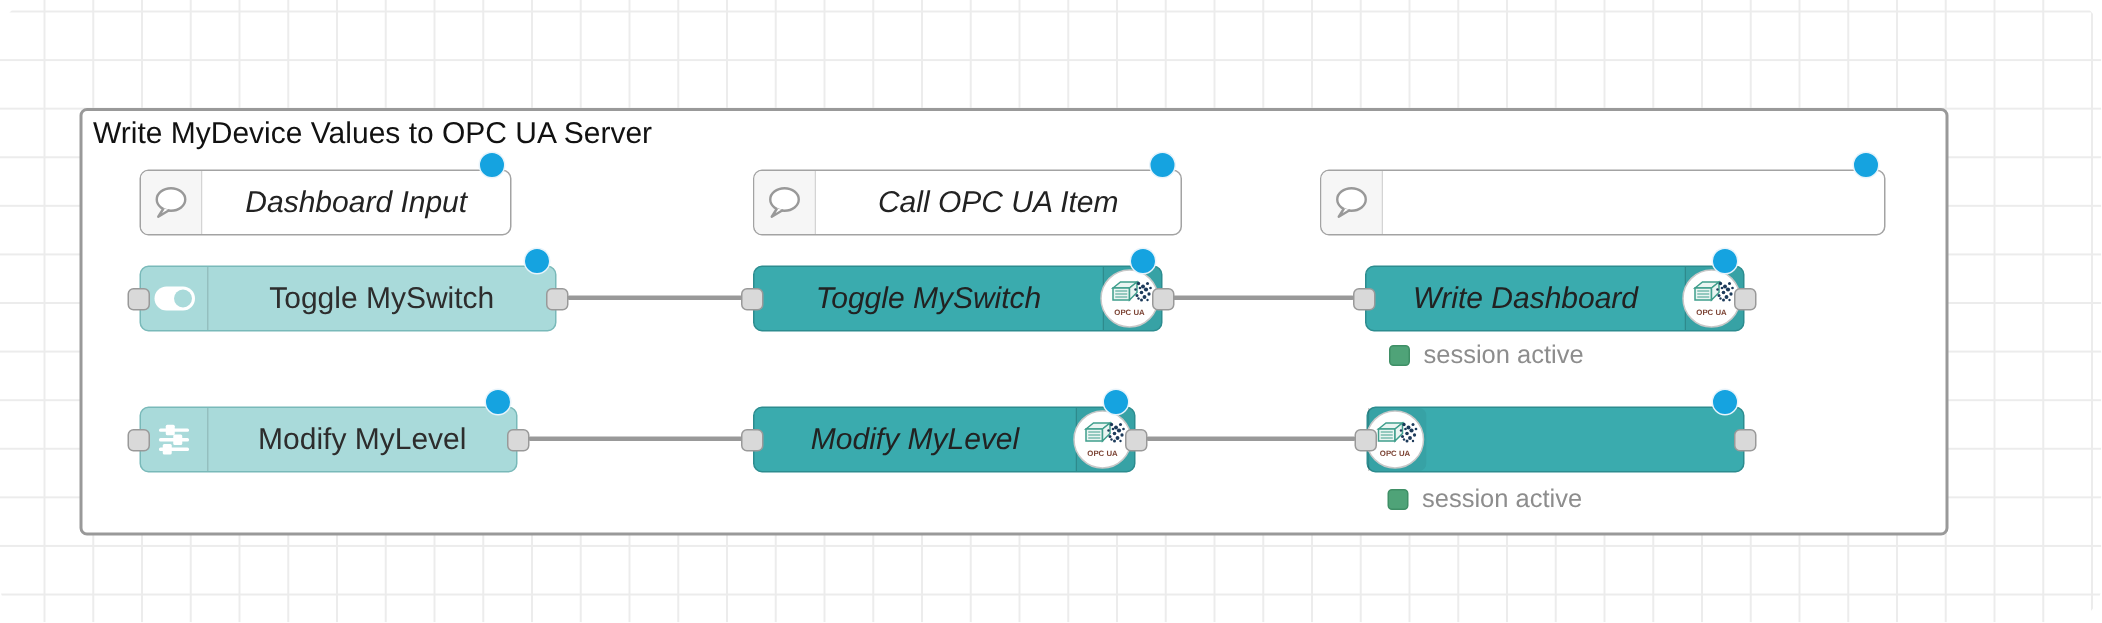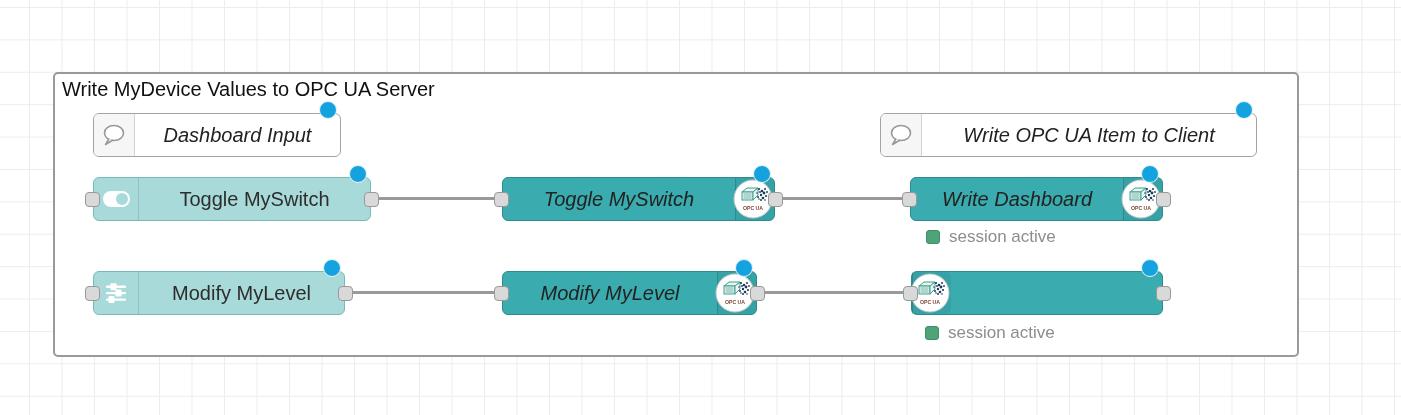--- a/index.html
+++ b/index.html
@@ -14,20 +14,21 @@
   html,body{margin:0;padding:0;background:#fff;}
   .canvas{
     position:relative;width:1401px;height:415px;overflow:hidden;
     font-family:"Liberation Sans",sans-serif;
     background-color:#ffffff;
     background-image:
       linear-gradient(to right, var(--grid-line) 1px, transparent 1px),
       linear-gradient(to bottom, var(--grid-line) 1px, transparent 1px);
     background-size:32.5px 32.4px;
     background-position:29px 7px;
+    border-radius:25px;
   }
   .group{
     position:absolute;left:53px;top:72px;width:1246px;height:285px;
     background:#ffffff;border:2px solid var(--group-border);border-radius:5px;
     box-sizing:border-box;
   }
   .group-title{
     position:absolute;left:62px;top:78px;font-size:20px;color:#111;white-space:nowrap;
   }
   .node{
@@ -97,29 +98,38 @@
     <div class="icon-area">
       <svg width="26" height="24" viewBox="0 0 26 24">
         <ellipse cx="13" cy="10" rx="9.5" ry="7.5" fill="#fff" stroke="#999" stroke-width="1.6"></ellipse>
         <path d="M8 16 L4.5 21.5 L12 17" fill="#fff" stroke="#999" stroke-width="1.6" stroke-linejoin="round"></path>
       </svg>
     </div>
     <div class="label italic">Dashboard Input</div>
     <span class="changed-dot"></span>
   </div>
 
-
-  <div class="node comment" style="left:880px;top:113px;width:377px">
+  <div class="node comment" style="left:502px;top:113px;width:286px">
     <div class="icon-area">
       <svg width="26" height="24" viewBox="0 0 26 24">
         <ellipse cx="13" cy="10" rx="9.5" ry="7.5" fill="#fff" stroke="#999" stroke-width="1.6"></ellipse>
         <path d="M8 16 L4.5 21.5 L12 17" fill="#fff" stroke="#999" stroke-width="1.6" stroke-linejoin="round"></path>
       </svg>
     </div>
-    <div class="label italic">Write OPC UA Item to Client</div>
+    <div class="label italic">Call OPC UA Item</div>
+    <span class="changed-dot"></span>
+  </div>
+
+  <div class="node comment" style="left:880px;top:113px;width:377px">
+    <div class="icon-area">
+      <svg width="26" height="24" viewBox="0 0 26 24">
+        <ellipse cx="13" cy="10" rx="9.5" ry="7.5" fill="#fff" stroke="#999" stroke-width="1.6"></ellipse>
+        <path d="M8 16 L4.5 21.5 L12 17" fill="#fff" stroke="#999" stroke-width="1.6" stroke-linejoin="round"></path>
+      </svg>
+    </div>
     <span class="changed-dot"></span>
   </div>
 
   <div class="node ui-node" style="left:93px;top:177px;width:278px">
     <span class="port in"></span>
     <div class="icon-area">
       <span class="toggle-icon">
           <span class="knob"></span>
         </span>
     </div>

